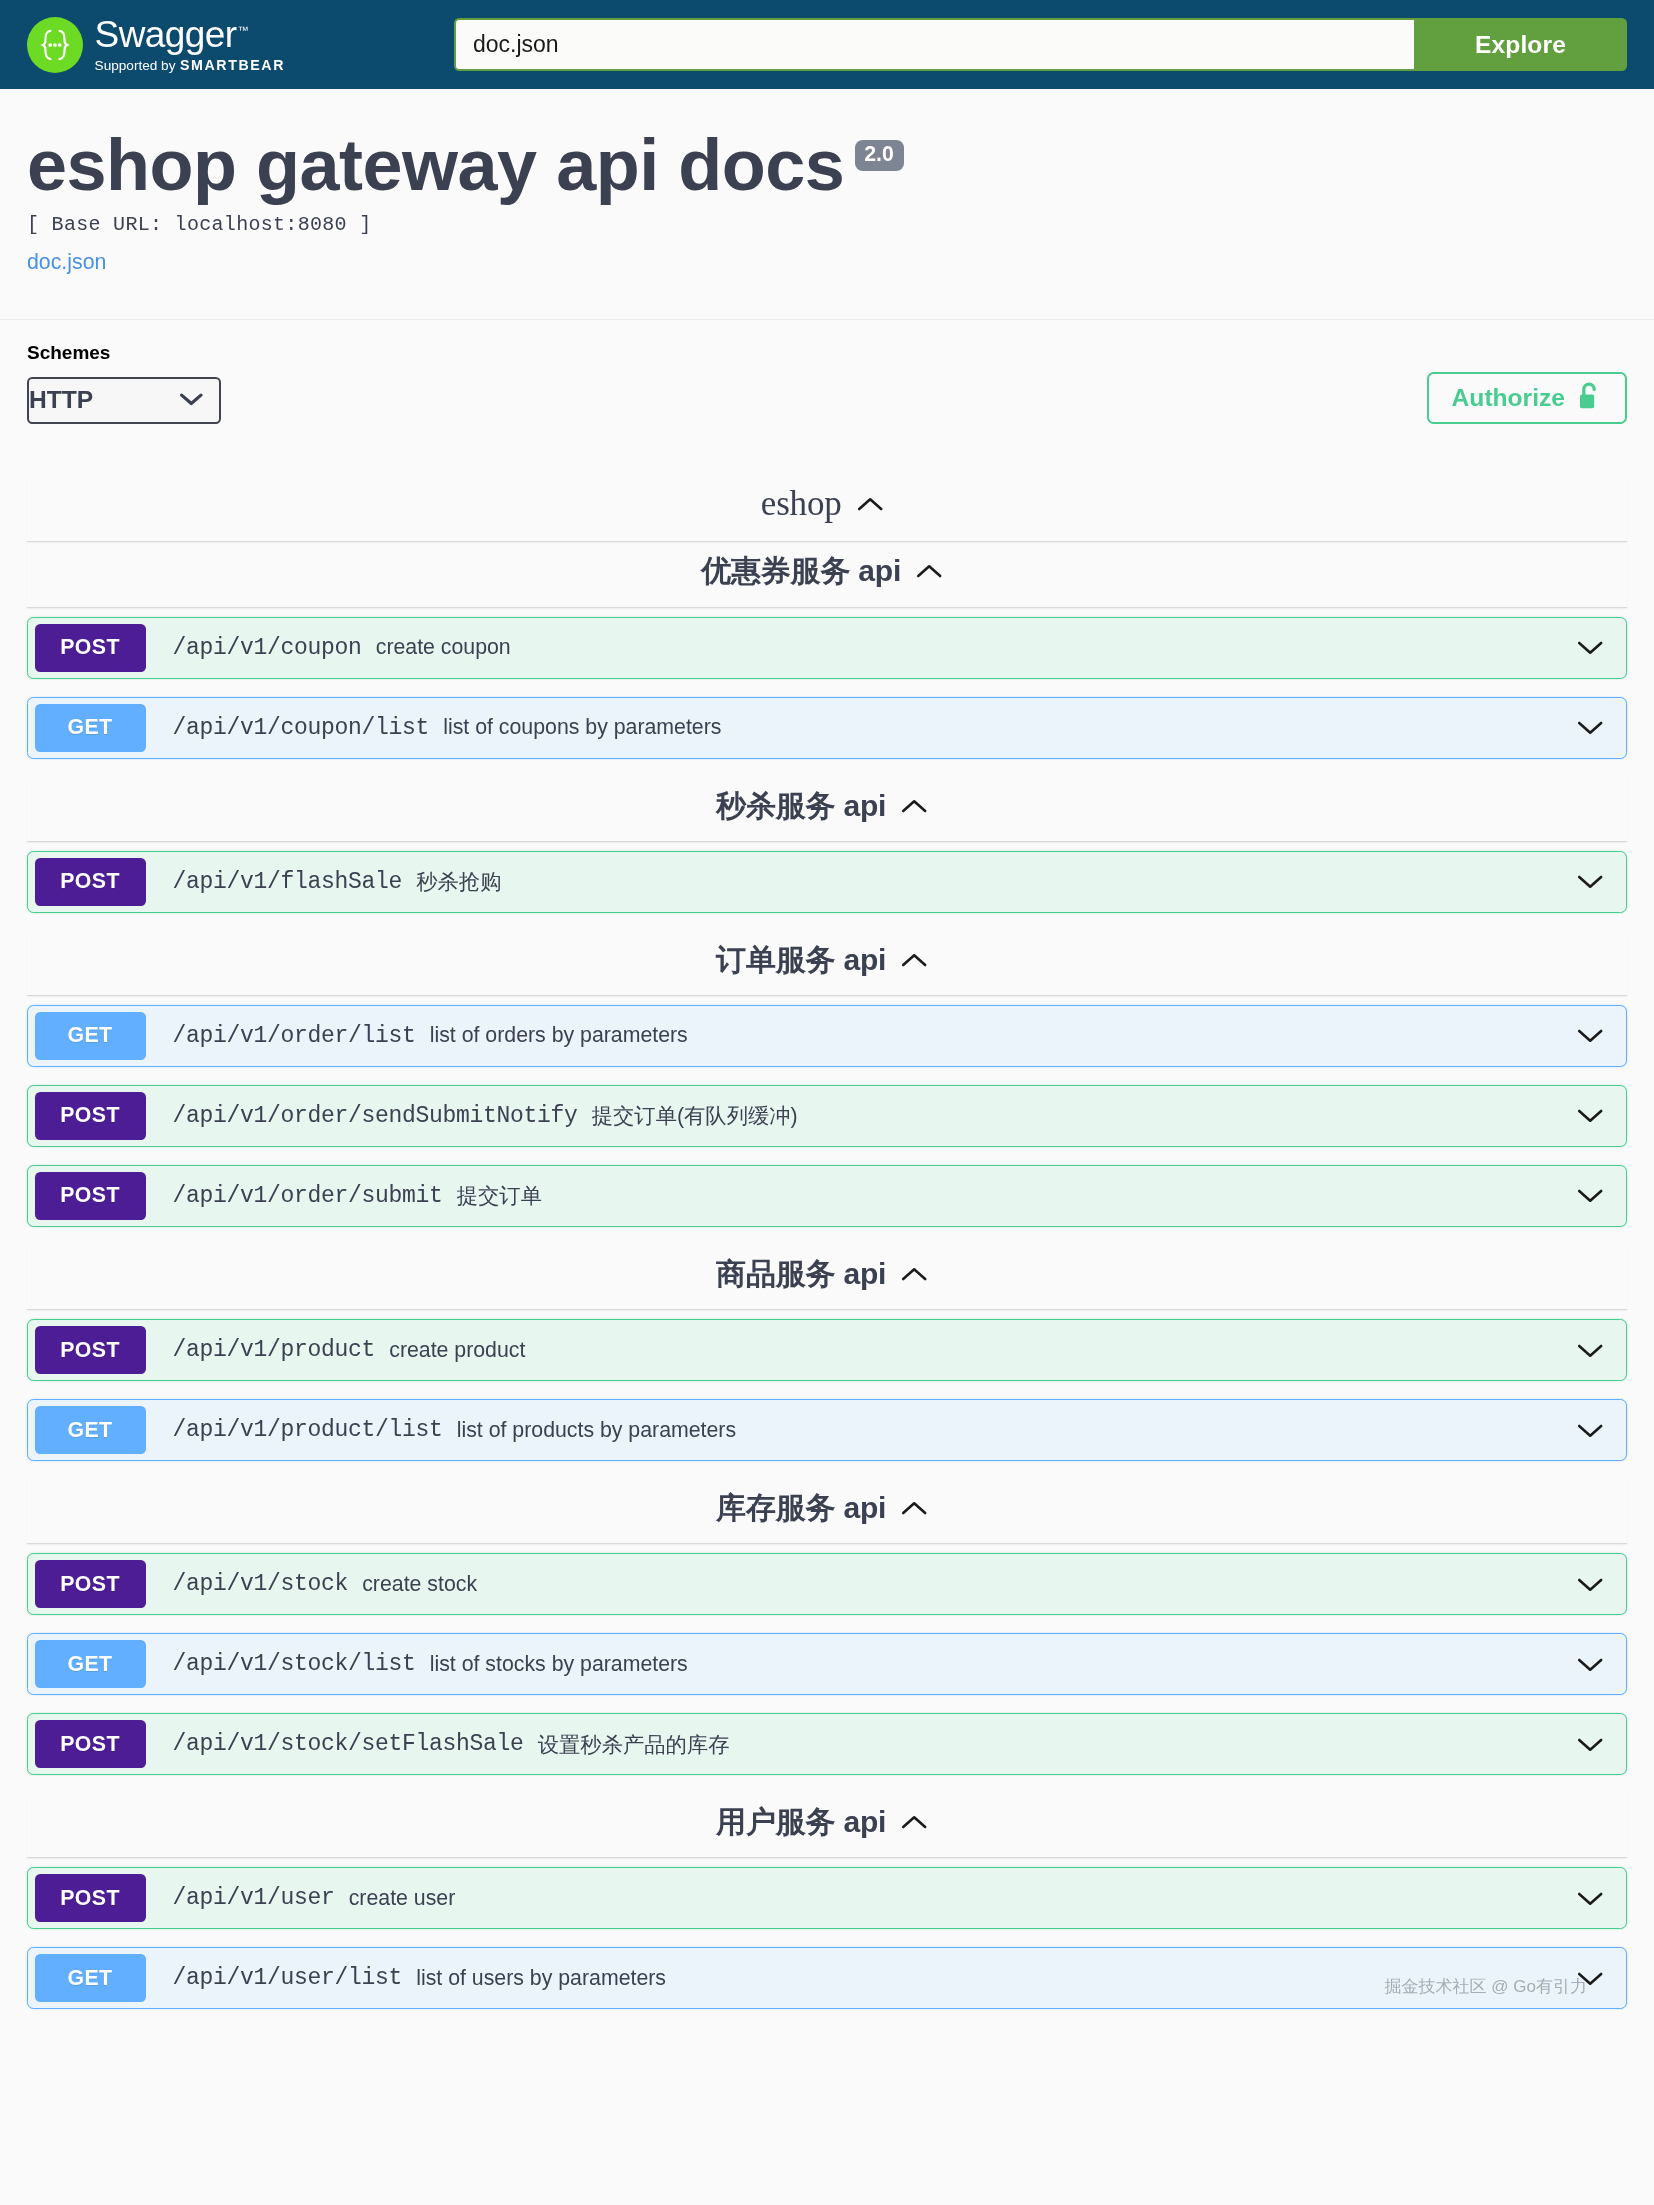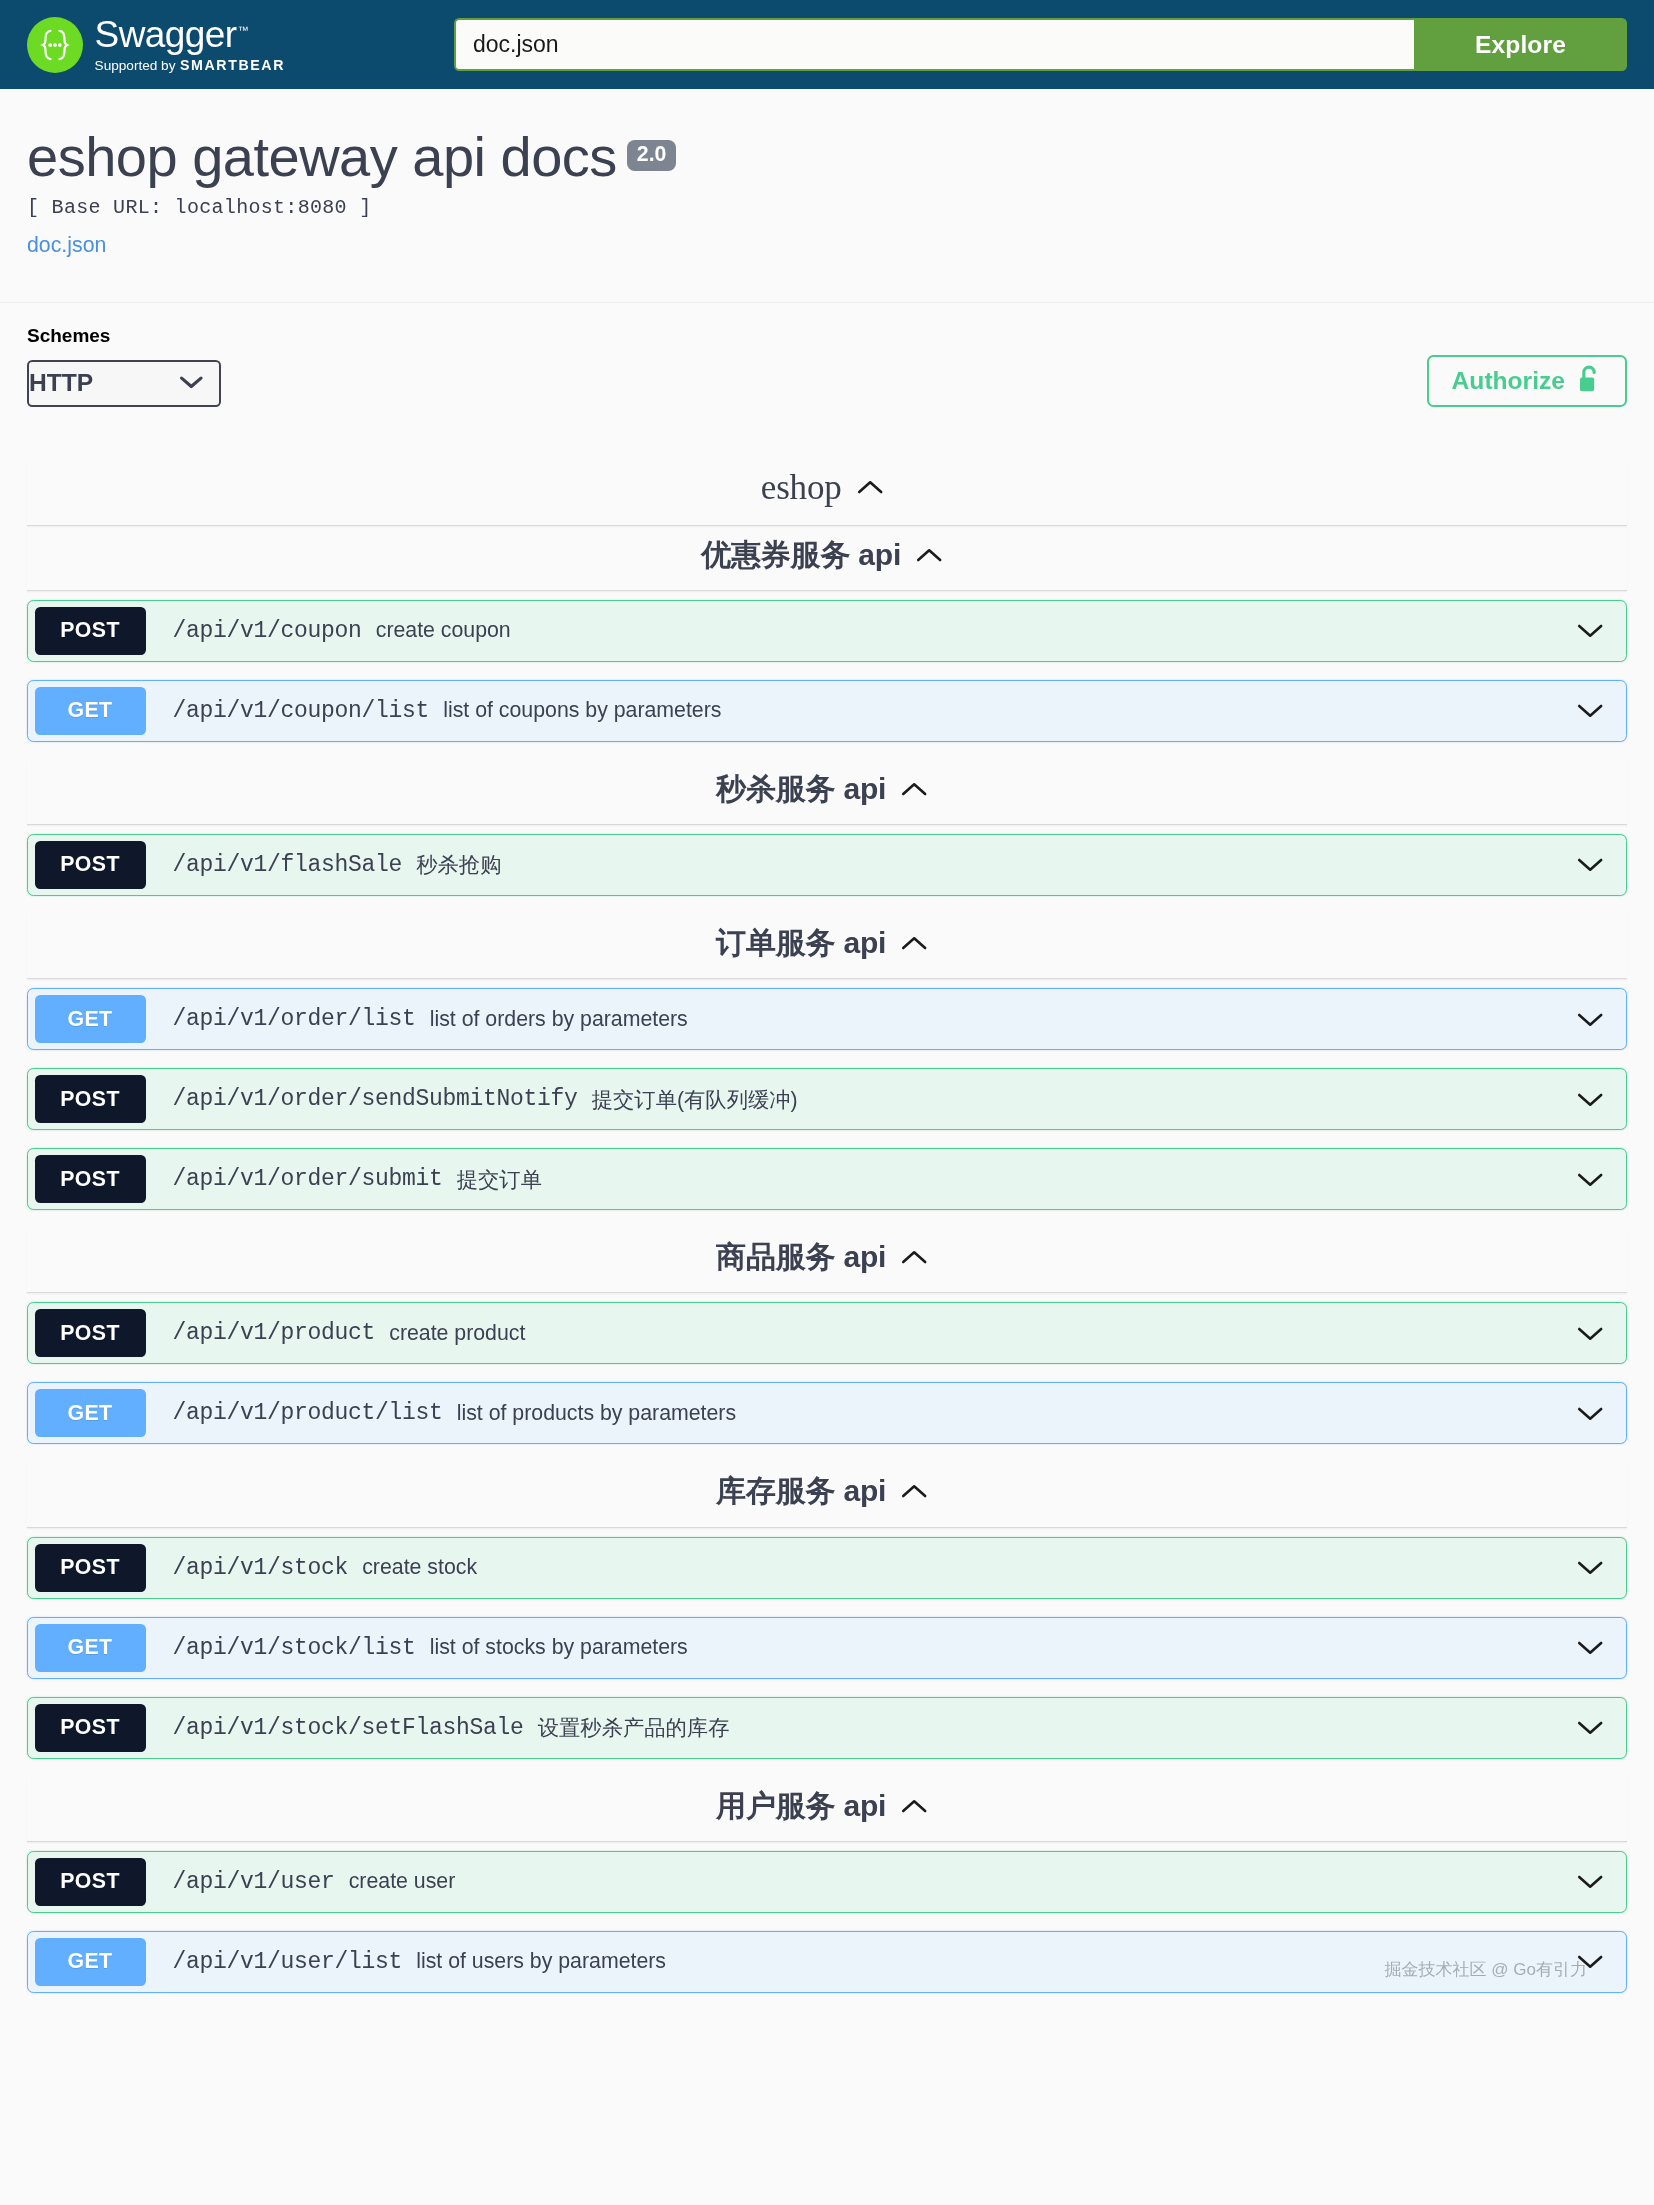--- a/index.html
+++ b/index.html
@@ -112,22 +112,22 @@
   .info-block {
     max-width: 1654px;
     padding: 39px 27px 0 27px;
   }
   .title-row {
     display: flex;
     align-items: flex-start;
     gap: 0;
   }
   .api-title {
-    font-size: 56px;
-    font-weight: 400;
+    font-size: 72px;
+    font-weight: 700;
     color: #3b4151;
     margin: 0;
     line-height: 1.05;
     letter-spacing: -0.5px;
     font-family: "Liberation Sans", sans-serif;
   }
   .version-badge {
     margin-left: 10.3px;
     margin-top: 11.6px;
     background: #7d8492;
@@ -287,21 +287,21 @@
     display: flex;
     align-items: center;
     justify-content: center;
     color: #ffffff;
     font-size: 21.3px;
     font-weight: 700;
     letter-spacing: 0.4px;
     font-family: "Liberation Sans", sans-serif;
     text-shadow: 0 0.6px 0 rgba(0,0,0,0.10);
   }
-  .method-badge.post { background: #0f172a; }
+  .method-badge.post { background: #4c1d95; }
   .method-badge.get  { background: #61affe; }
 
   .op-path {
     margin-left: 27px;
     font-family: "Liberation Mono", monospace;
     font-size: 23px;
     color: #3b4151;
     font-weight: 400;
     letter-spacing: -0.3px;
     white-space: nowrap;

